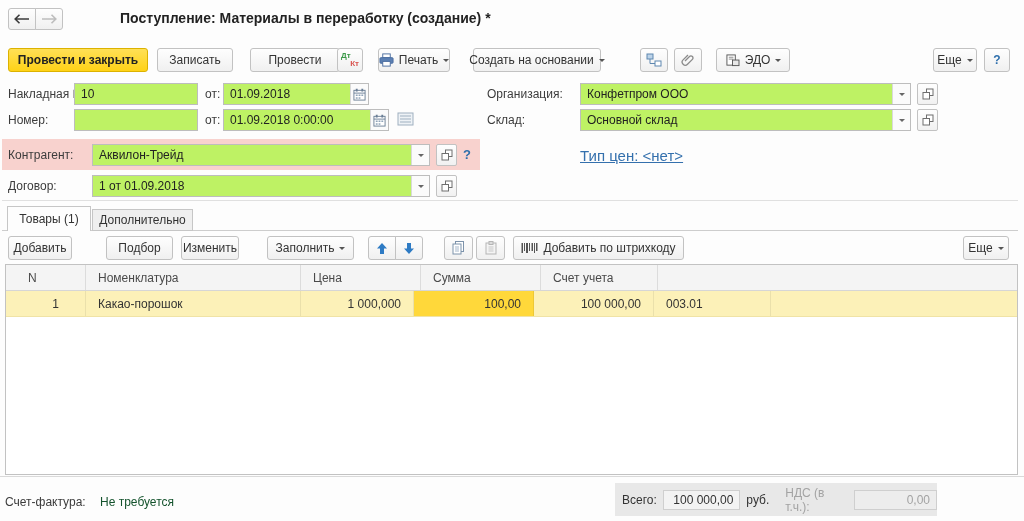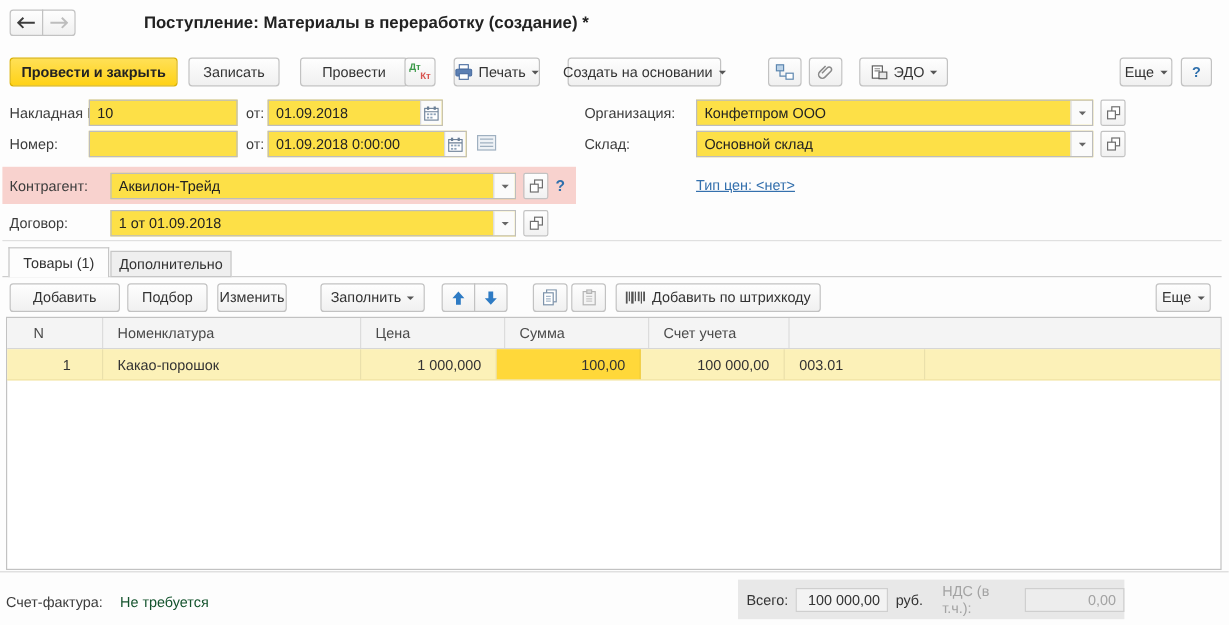--- a/index.html
+++ b/index.html
@@ -43,21 +43,21 @@
     border-top-color: #555;
     margin-top: 4px;
     display: inline-block;
   }
   .icon-btn { padding: 0; }
 
   
   .field {
     position: absolute;
     height: 22px;
-    background: #fde047;
+    background: #bef264;
     border: 1px solid #bdbdbd;
     display: flex;
     align-items: center;
     font-size: 12px;
     color: #222;
   }
   .field .txt { flex: 1; padding: 0 6px; overflow: hidden; white-space: nowrap; }
   .seg {
     width: 18px; height: 100%;
     display: flex; align-items: center; justify-content: center;
@@ -75,21 +75,21 @@
     width: 21px; height: 22px;
     background: linear-gradient(#fefefe,#f1f1f1);
     border: 1px solid #c2c2c2;
     border-radius: 2px;
     display: flex; align-items: center; justify-content: center;
   }
   .lbl { position: absolute; height: 22px; line-height: 22px; color: #3c3c3c; white-space: nowrap; }
 
   .pink-band { position: absolute; background: #f8d2ce; }
   .help-q { position: absolute; color: #2e6fac; font-weight: bold; font-size: 13px; }
-  a.plink { color: #3470ad; text-decoration: underline; font-size: 12px; position: absolute; white-space: nowrap; }
+  a.plink { color: #3470ad; text-decoration: underline; font-size: 15px; position: absolute; white-space: nowrap; }
 
   .hline { position: absolute; height: 1px; background: #e0e0e0; }
 
   
   .tab {
     position: absolute;
     display: flex; align-items: center; justify-content: center;
     border: 1px solid #c6c6c6;
     font-size: 12px; color: #333;
     background: #efefef;
@@ -355,21 +355,21 @@
 
 <div class="hline" style="left:2px; top:200px; width:1016px;"></div>
 <div class="hline" style="left:2px; top:230px; width:1016px; background:#cdcdcd;"></div>
 <div class="tab active" style="left:7px; top:206px; width:84px; height:25px;">
   <span>Товары (1)</span>
 </div>
 <div class="tab" style="left:92px; top:209px; width:101px; height:22px;">
   <span>Дополнительно</span>
 </div>
 
-<div class="btn" style="left:8px; top:236px; width:92px;">
+<div class="btn" style="left:8px; top:236px; width:64px;">
   <span>Добавить</span>
 </div>
 <div class="btn" style="left:106px; top:236px; width:67px;">
   <span>Подбор</span>
 </div>
 <div class="btn" style="left:181px; top:236px; width:58px;">
   <span>Изменить</span>
 </div>
 <div class="btn" style="left:267px; top:236px; width:87px;">
   <span>Заполнить</span>

